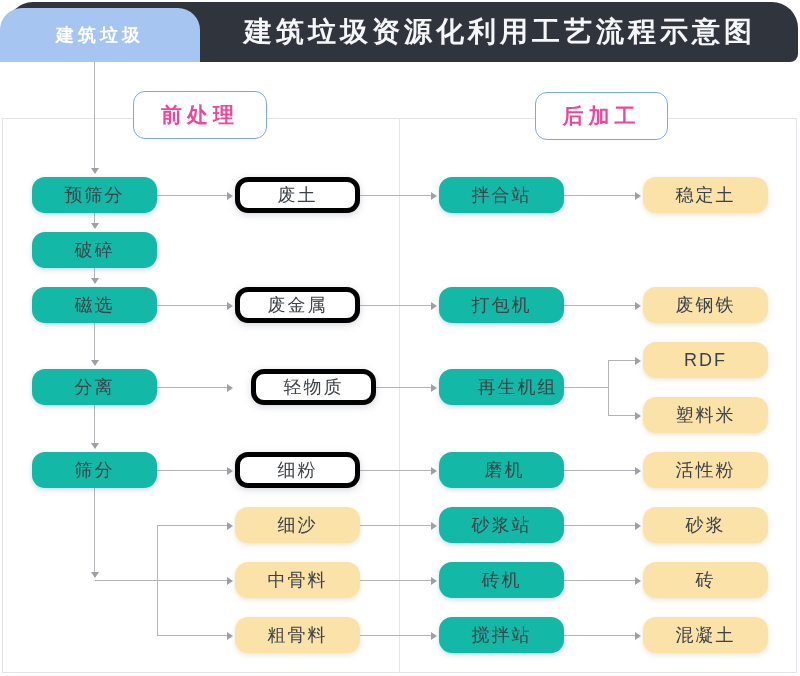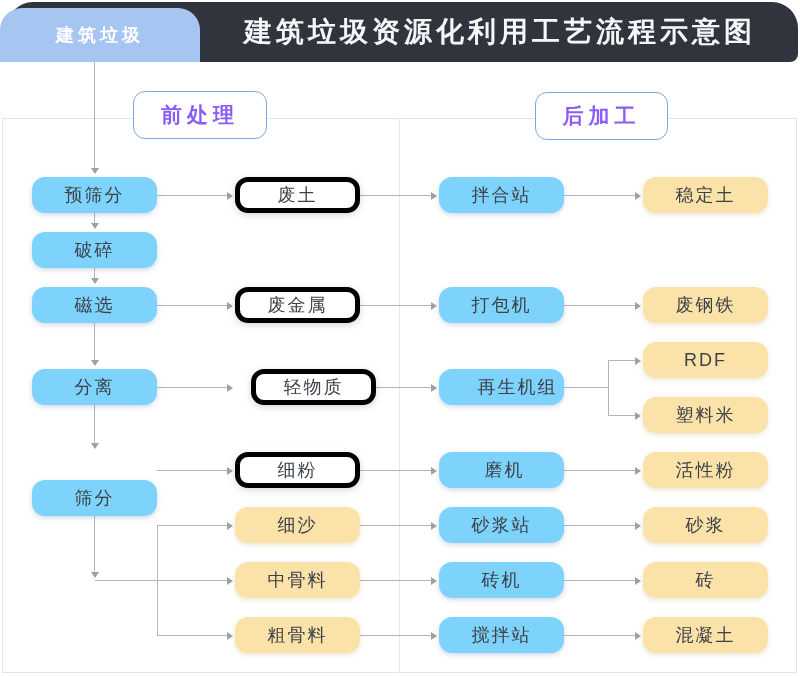--- a/index.html
+++ b/index.html
@@ -26,33 +26,33 @@
   
   .panel{
     position:absolute;left:2px;top:118px;width:795px;height:555px;
     border:1px solid #e3e3ea;background:#ffffff;box-sizing:border-box;
   }
   .divider{position:absolute;left:399px;top:118px;width:1px;height:555px;background:#e6e6ee;}
   
   .pill{
     position:absolute;height:48px;background:#ffffff;border:1px solid #7fa6e0;
     border-radius:12px;display:flex;align-items:center;justify-content:center;
-    color:#8b5cf6;font-size:21px;font-weight:bold;letter-spacing:5px;z-index:5;
+    color:#ec4899;font-size:21px;font-weight:bold;letter-spacing:5px;z-index:5;
     box-sizing:border-box;
   }
   .pill-left{left:133px;top:91px;width:134px;}
   .pill-right{left:535px;top:92px;width:133px;}
   
   .node{
     position:absolute;width:125px;height:36px;border-radius:13px;
     display:flex;align-items:center;justify-content:center;
     font-size:18px;font-weight:500;letter-spacing:2px;color:#3d4248;z-index:3;
     box-sizing:border-box;white-space:nowrap;
   }
-  .node.blue{background:#7dd3fc;box-shadow:0 2px 5px rgba(125,150,190,0.35);}
+  .node.blue{background:#14b8a6;box-shadow:0 2px 5px rgba(125,150,190,0.35);}
   .node.yellow{background:#fae2a9;box-shadow:0 2px 5px rgba(195,170,115,0.30);}
   .node.white{background:#ffffff;border:5px solid #000000;box-shadow:0 2px 7px rgba(135,140,160,0.35);}
   
   .hline,.vline,.seg{position:absolute;background:#b3b4b8;z-index:1;}
   .hline{height:1px;} .vline{width:1px;}
   .arrow-right{
     position:absolute;width:0;height:0;z-index:2;
     border-top:4px solid transparent;border-bottom:4px solid transparent;
     border-left:6px solid #9fa0a5;
   }
@@ -73,21 +73,21 @@
 <div class="panel"></div>
 <div class="divider"></div>
 
 <div class="pill pill-left">前处理</div>
 <div class="pill pill-right">后加工</div>
 
 <div class="node blue" style="left: 32px; top: 177px;">预筛分</div>
 <div class="node blue" style="left: 32px; top: 232px;">破碎</div>
 <div class="node blue" style="left: 32px; top: 287px;">磁选</div>
 <div class="node blue" style="left: 32px; top: 369px;">分离</div>
-<div class="node blue" style="left: 32px; top: 452px; margin-top: 28px;">筛分</div>
+<div class="node blue" style="left: 32px; top: 452px;">筛分</div>
 <div class="node white" style="left: 235px; top: 177px;">废土</div>
 <div class="node white" style="left: 235px; top: 287px;">废金属</div>
 <div class="node white" style="left: 251px; top: 369px;">轻物质</div>
 <div class="node white" style="left: 235px; top: 452px;">细粉</div>
 <div class="node yellow" style="left: 235px; top: 507px;">细沙</div>
 <div class="node yellow" style="left: 235px; top: 562px;">中骨料</div>
 <div class="node yellow" style="left: 235px; top: 617px;">粗骨料</div>
 <div class="node blue" style="left: 439px; top: 177px;">拌合站</div>
 <div class="node blue" style="left: 439px; top: 287px;">打包机</div>
 <div class="node blue" style="left: 439px; top: 369px; padding-left: 32px;">再生机组</div>

